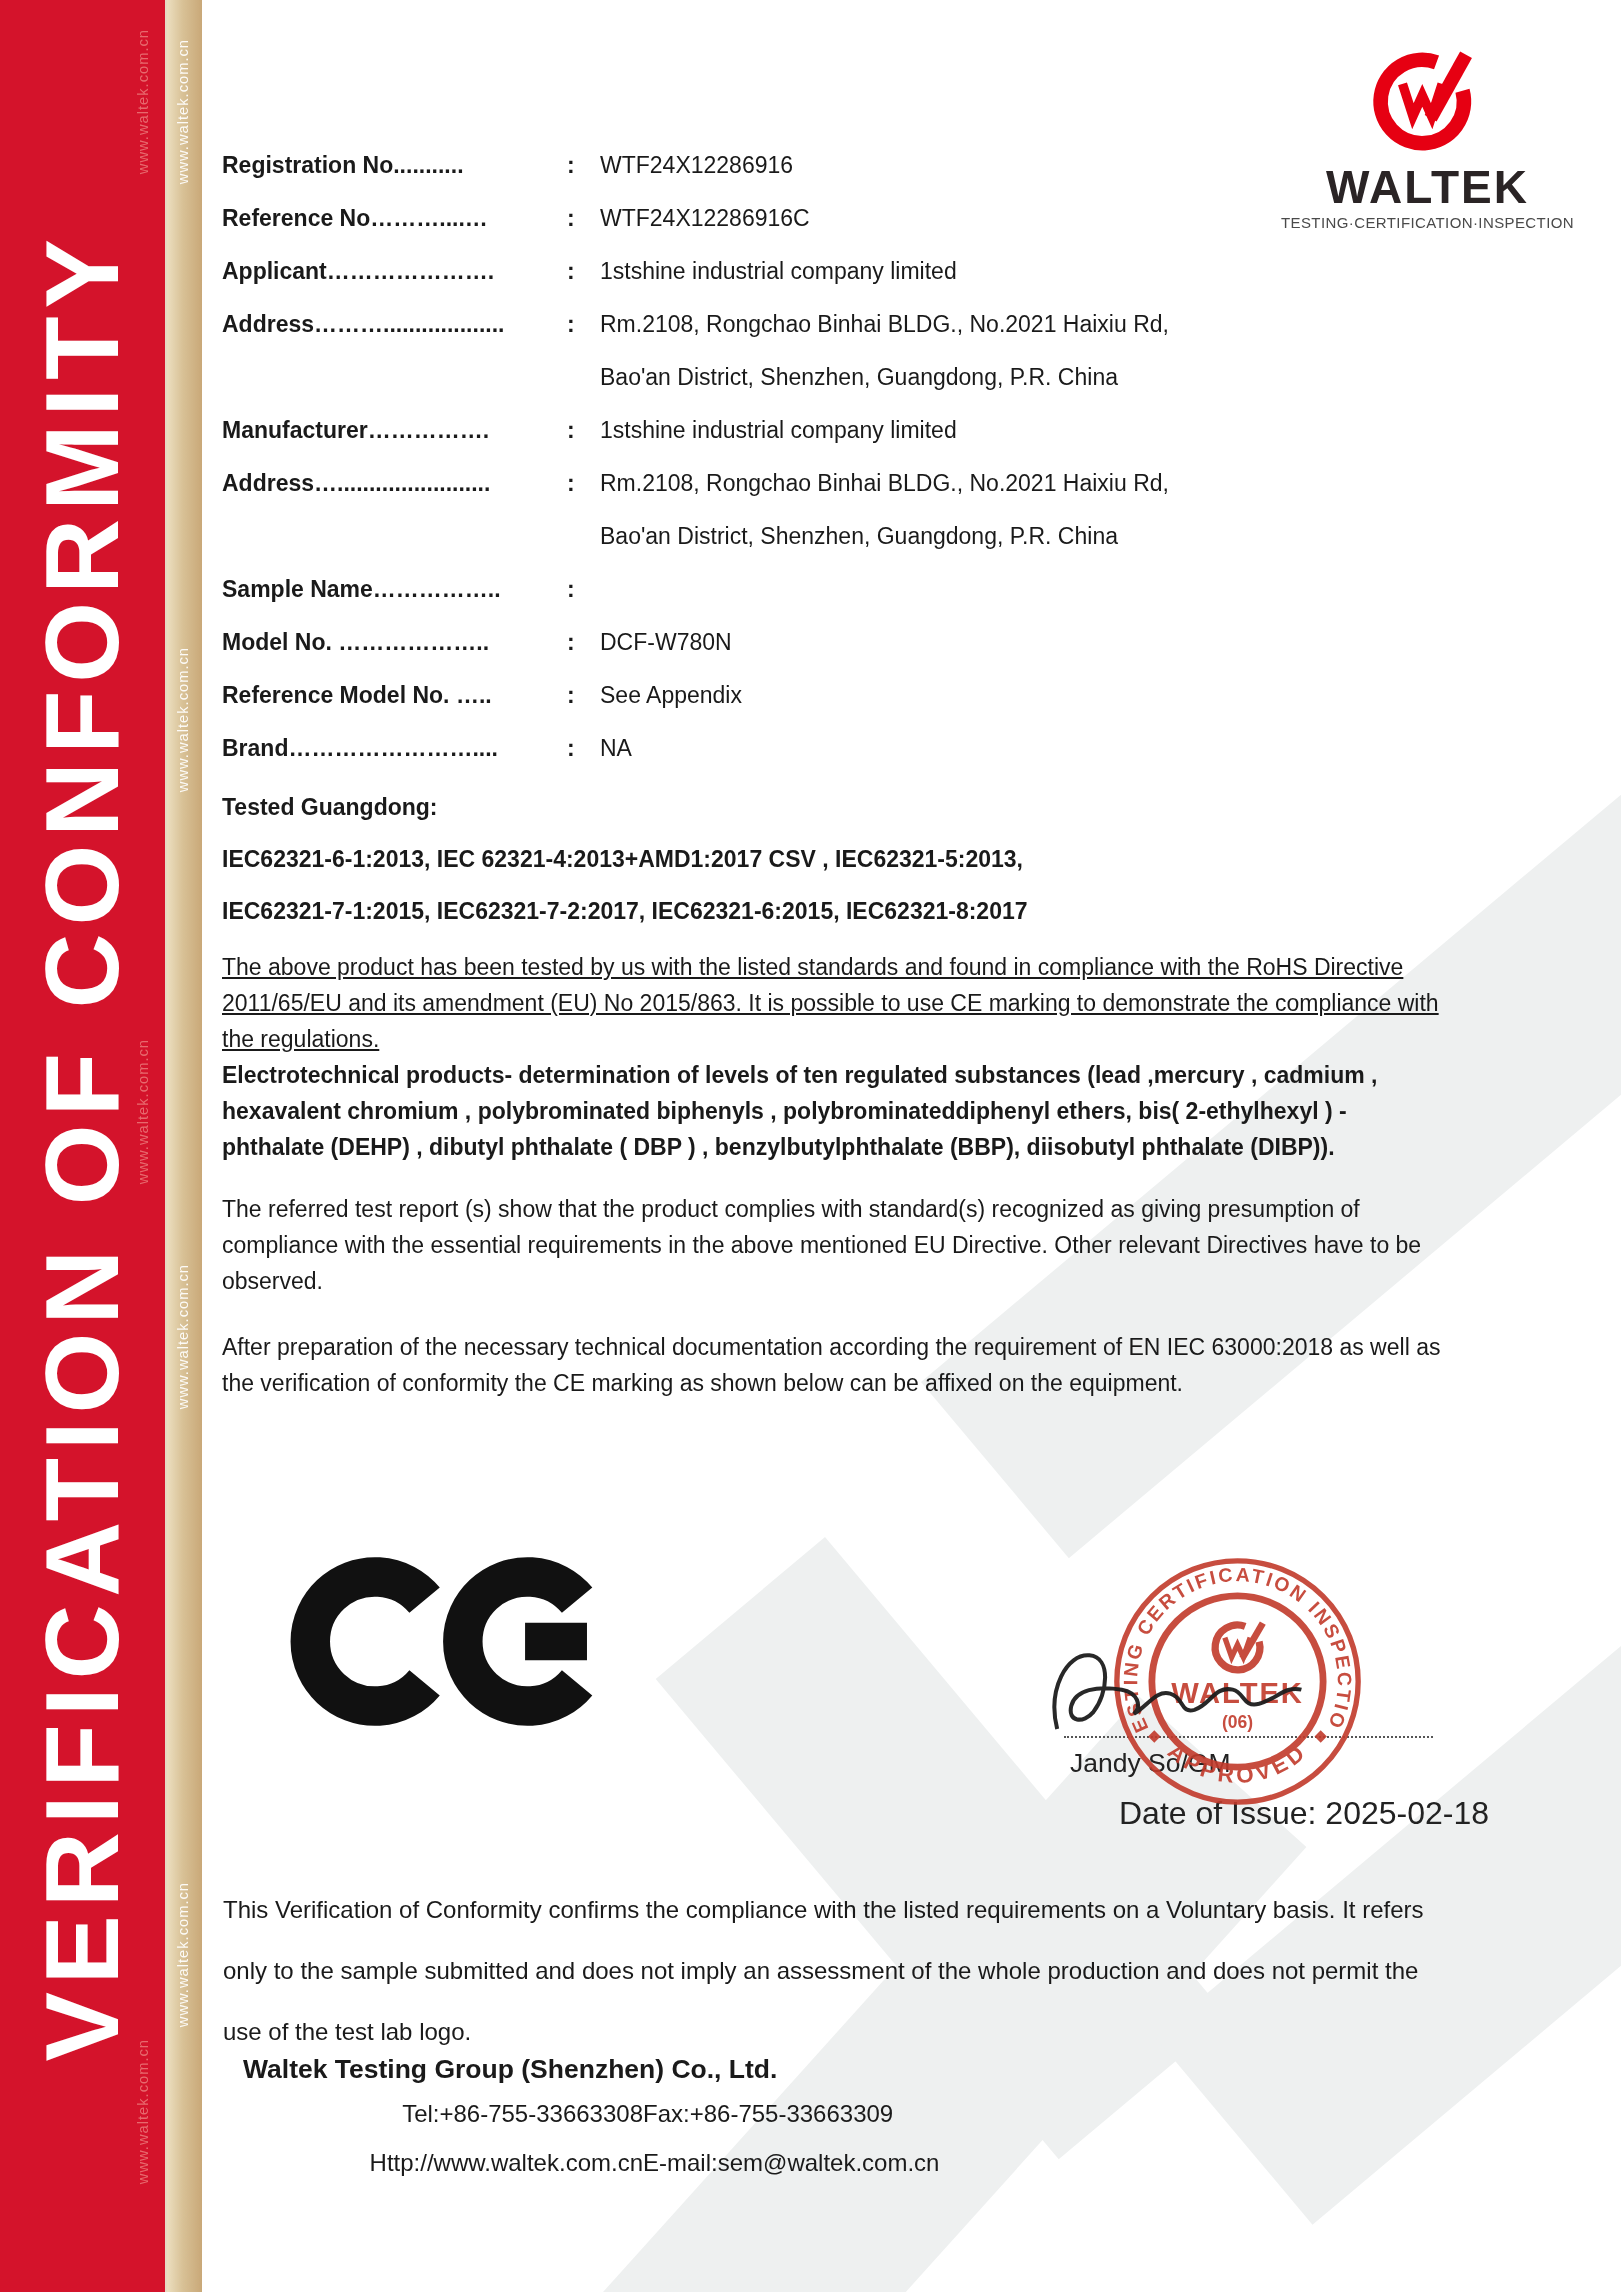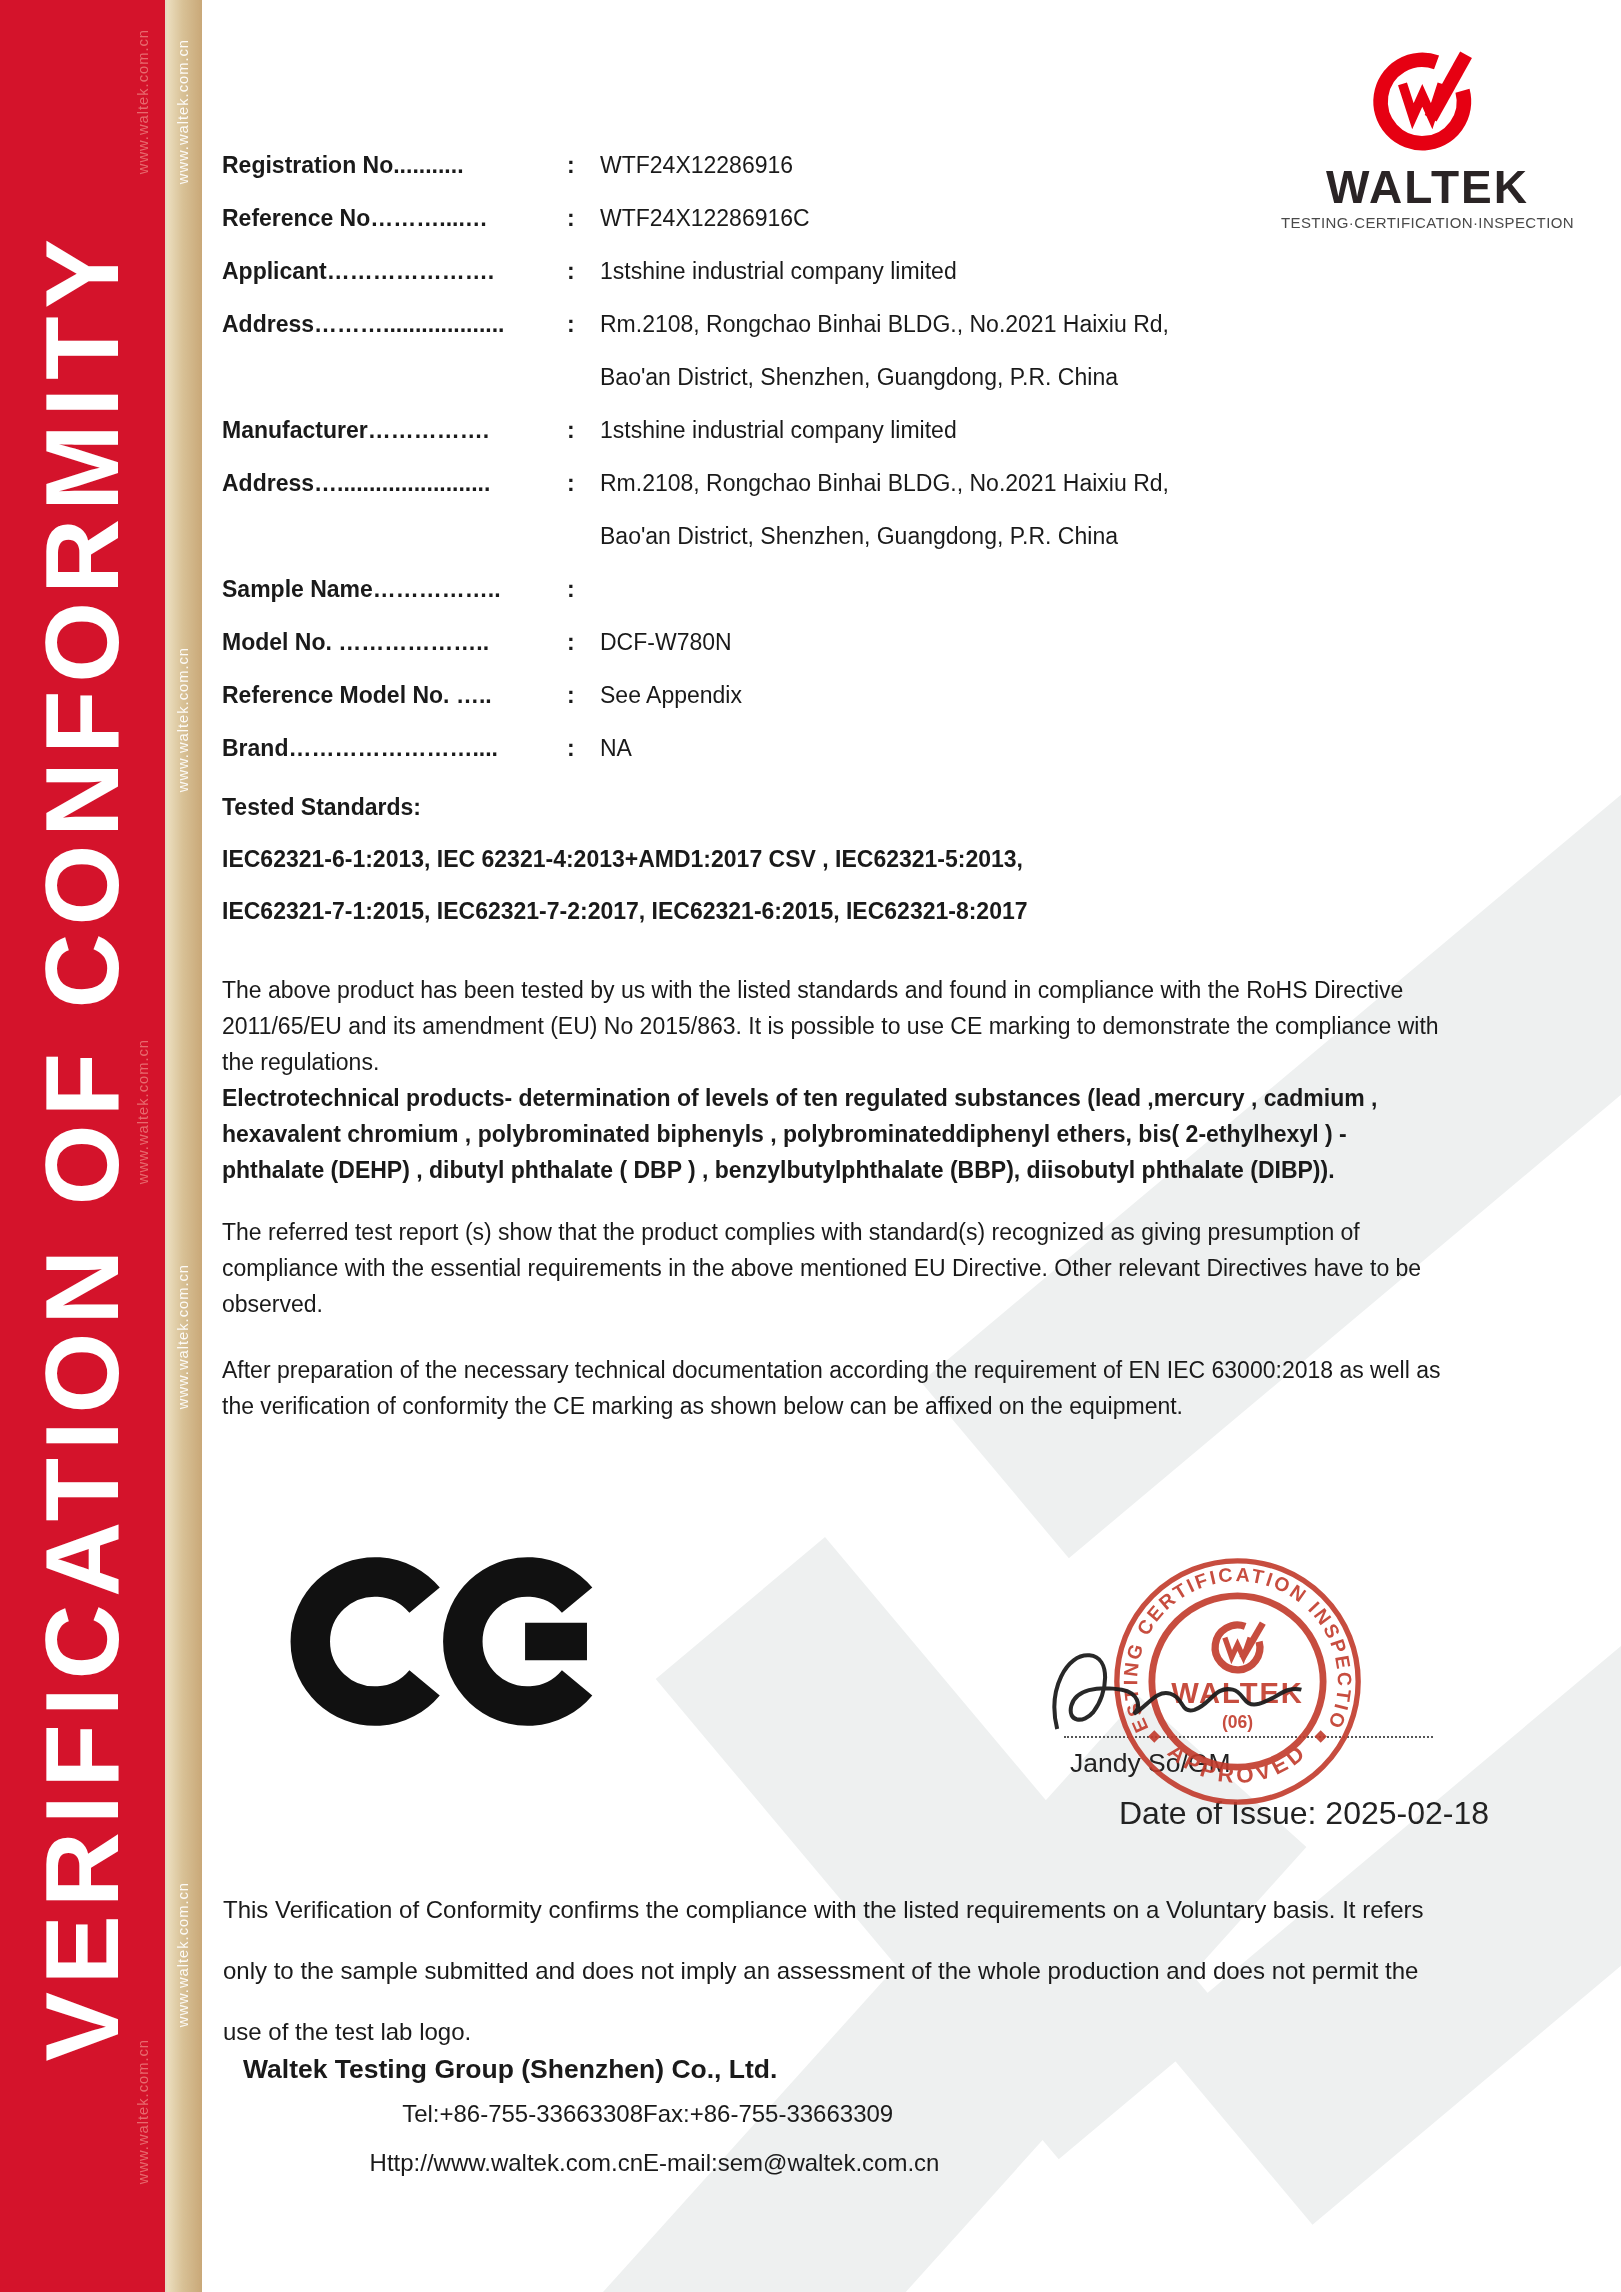--- a/index.html
+++ b/index.html
@@ -47,21 +47,21 @@
   .content { position:absolute; left:222px; top:139px; width:1225px; z-index:2; }
   .frow { display:flex; font-size:23px; line-height:53px; }
   .flabel { width:345px; font-weight:bold; flex:0 0 auto; }
   .fcolon { width:33px; font-weight:bold; flex:0 0 auto; }
   .fvalue { flex:1; }
   .fvalue div { line-height:53px; }
   
   .standards { margin-top:5.9px; font-weight:bold; font-size:23px; line-height:52px; }
   
   .para { font-size:23px; line-height:36px; margin:0; }
-  .p1  { margin-top:35px; }
+  .p1  { margin-top:12px;text-decoration:underline; }
   .pbold { font-weight:bold; }
   .p2  { margin-top:26.5px; }
   .p3  { margin-top:30px; }
   
   .ce { position:absolute; left:290px; top:1556px; z-index:2; }
   
   .stamp { position:absolute; left:1111px; top:1555px; z-index:5; opacity:0.9; }
   .sig   { position:absolute; left:1037px; top:1590px; z-index:6; }
   .dotline { position:absolute; left:1064px; top:1736px; width:369px; border-top:2.9px dotted #555; z-index:1; }
   .signer { position:absolute; left:1070px; top:1748px; font-size:26.5px; color:#222; z-index:4; }
@@ -159,21 +159,21 @@
       <span class="fcolon">:</span>
       <span class="fvalue">See Appendix</span>
     </div>
     <div class="frow">
       <span class="flabel">Brand……………………....</span>
       <span class="fcolon">:</span>
       <span class="fvalue">NA</span>
     </div>
 
     <div class="standards">
-      <div>Tested Standards:</div>
+      <div>Tested Guangdong:</div>
       <div>IEC62321-6-1:2013, IEC 62321-4:2013+AMD1:2017 CSV , IEC62321-5:2013,</div>
       <div>IEC62321-7-1:2015, IEC62321-7-2:2017, IEC62321-6:2015, IEC62321-8:2017</div>
     </div>
 
     <p class="para p1">The above product has been tested by us with the listed standards and found in compliance with the RoHS Directive 2011/65/EU and its amendment (EU) No 2015/863. It is possible to use CE marking to demonstrate the compliance with the regulations.</p>
     <p class="para pbold">Electrotechnical products- determination of levels of ten regulated substances (lead ,mercury , cadmium , hexavalent chromium , polybrominated biphenyls , polybrominateddiphenyl ethers, bis( 2-ethylhexyl ) -phthalate (DEHP) , dibutyl phthalate ( DBP ) , benzylbutylphthalate (BBP), diisobutyl phthalate (DIBP)).</p>
     <p class="para p2">The referred test report (s) show that the product complies with standard(s) recognized as giving presumption of compliance with the essential requirements in the above mentioned EU Directive. Other relevant Directives have to be observed.</p>
     <p class="para p3">After preparation of the necessary technical documentation according the requirement of EN IEC 63000:2018 as well as the verification of conformity the CE marking as shown below can be affixed on the equipment.</p>
   </div>
 

